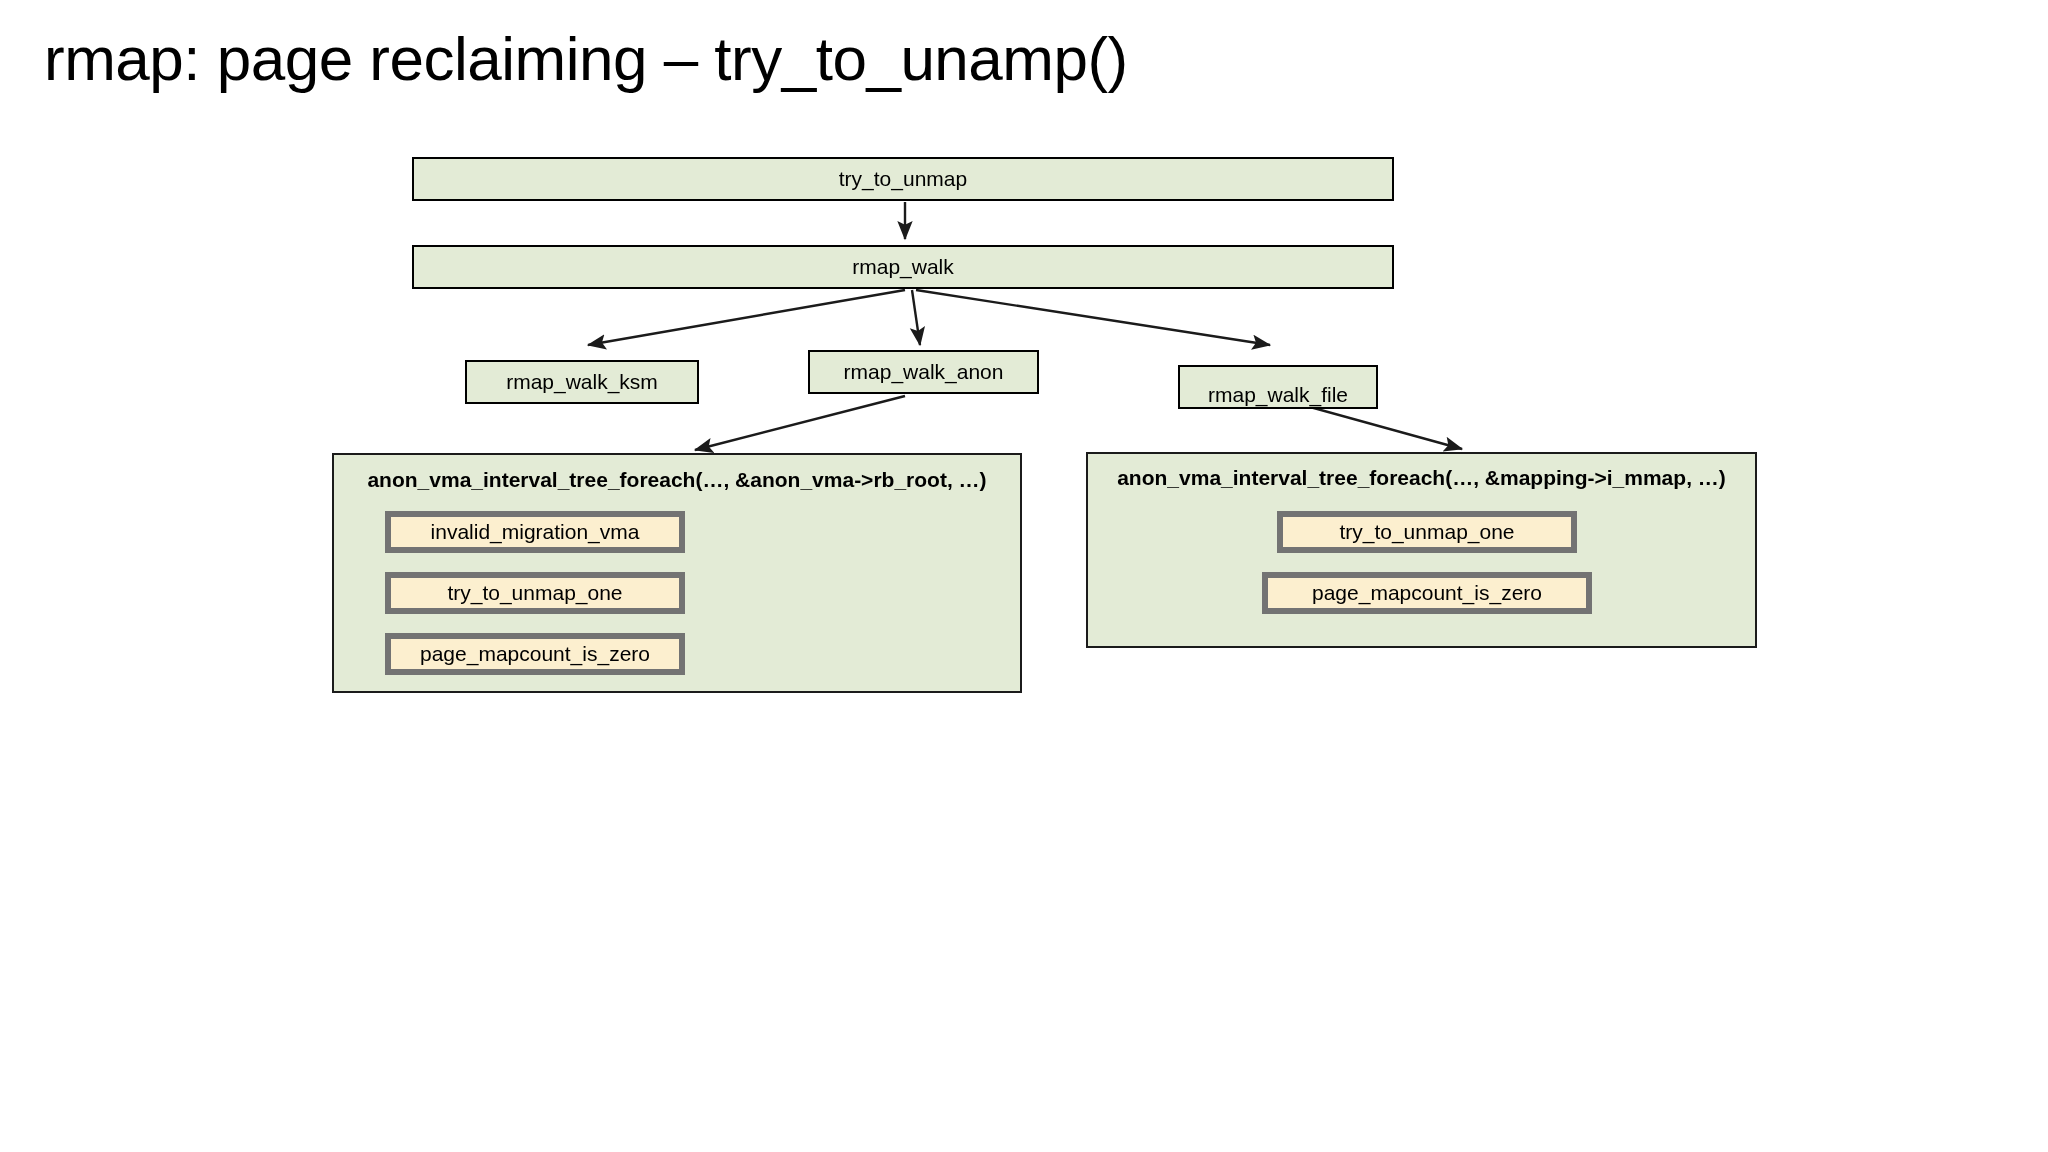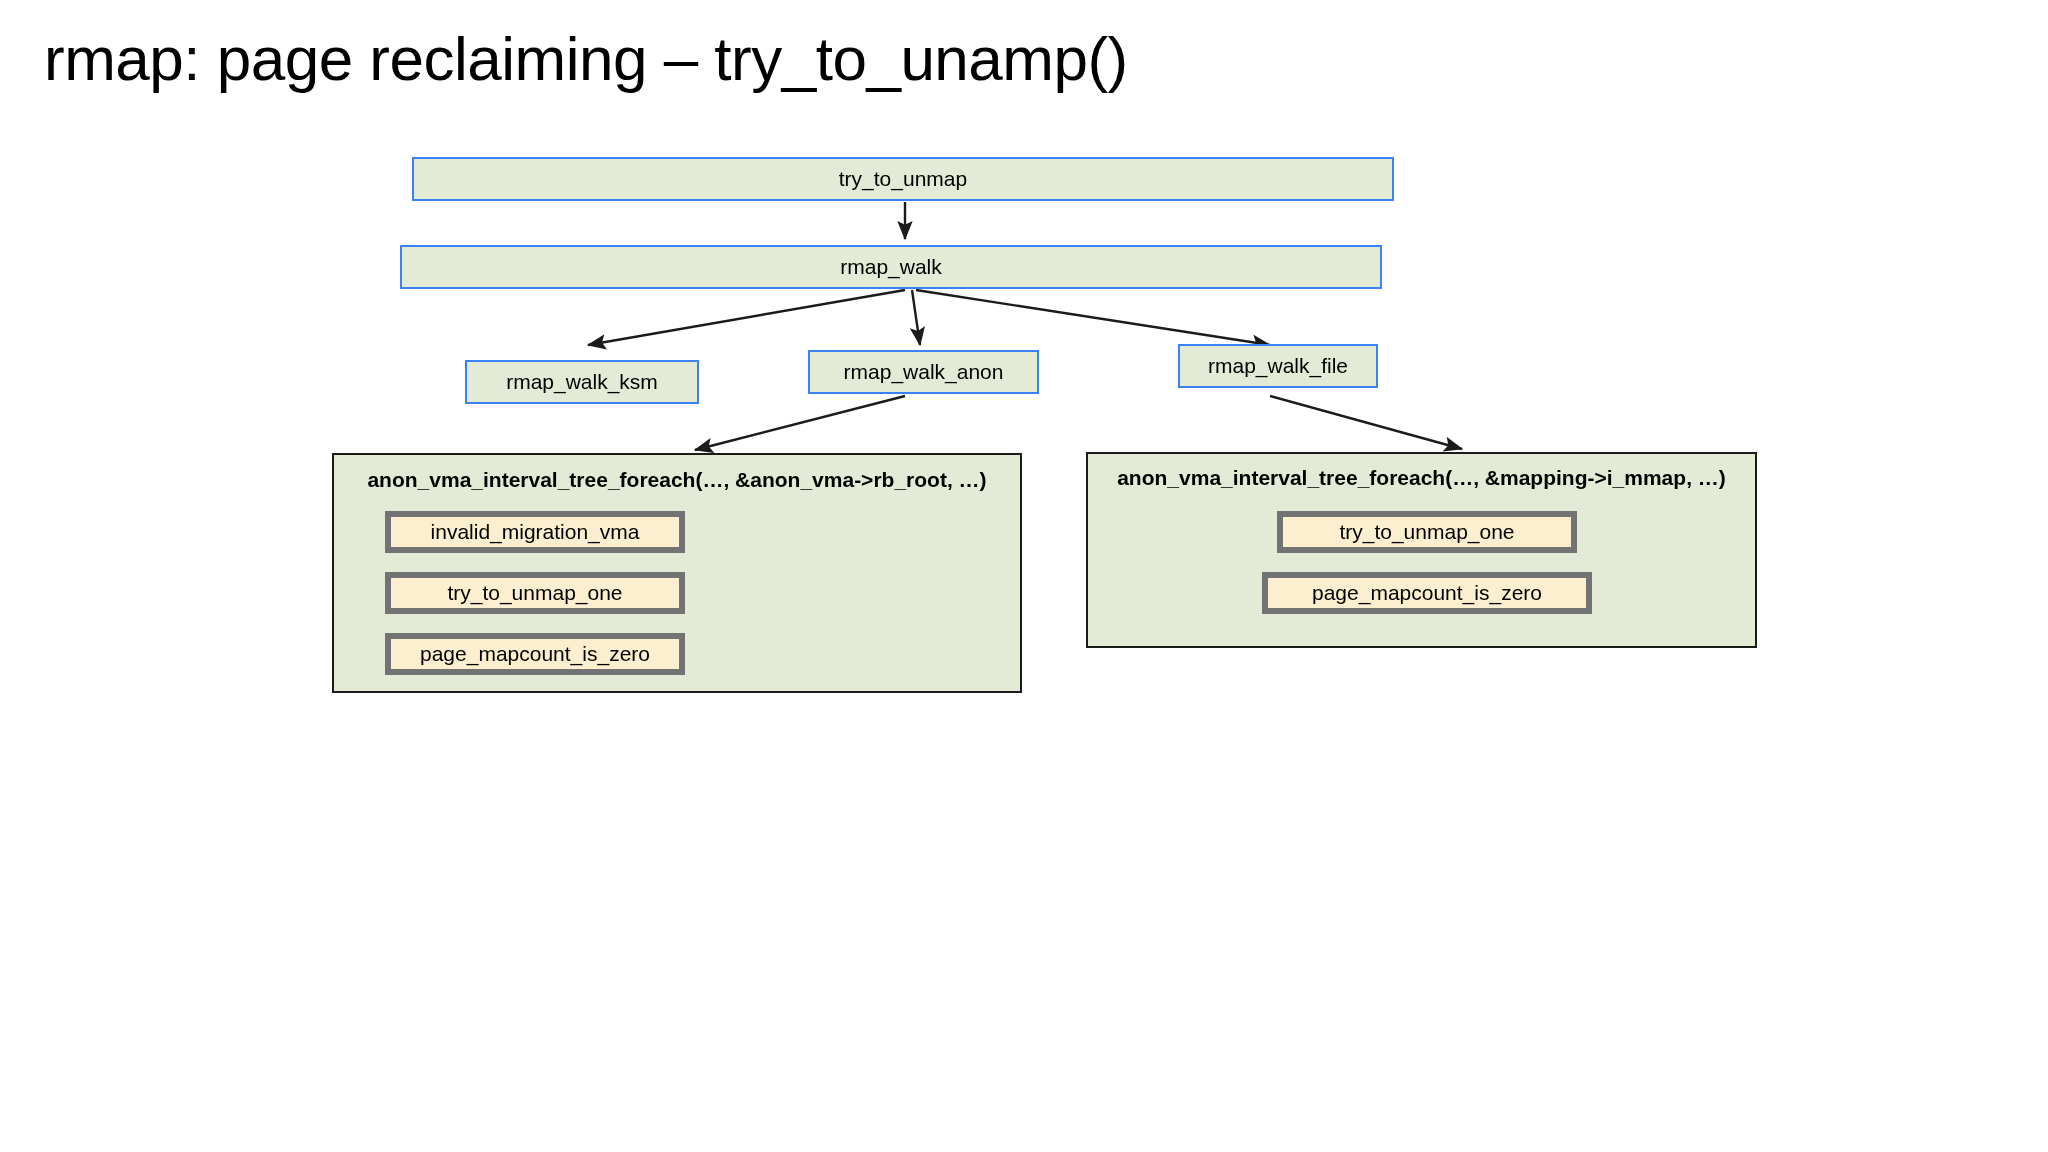--- a/index.html
+++ b/index.html
@@ -36,21 +36,21 @@
     letter-spacing: -0.5px;
     white-space: nowrap;
     line-height: 90px;
   }
 
   
   .node {
     position: absolute;
     box-sizing: border-box;
     background: #e3ebd6;
-    border: 2px solid #3b82f6;
+    border: 2px solid #000000;
     display: flex;
     align-items: center;
     justify-content: center;
     font-family: "Liberation Sans", sans-serif;
     font-size: 21px;
     color: #000000;
     white-space: nowrap;
   }
 
   .node-sub {
@@ -81,25 +81,25 @@
   #connectors {
     position: absolute;
     left: 0; top: 0;
     width: 2048px;
     height: 1152px;
     pointer-events: none;
   }
 
   
   #node-try-to-unmap   { left: 412px;  top: 157px; width: 982px;  height: 44px; }
-  #node-rmap-walk      { left: 400px;  top: 245px; width: 982px;  height: 44px; }
+  #node-rmap-walk      { left: 412px;  top: 245px; width: 982px;  height: 44px; }
 
   #node-rmap-walk-ksm  { left: 465px;  top: 360px; width: 234px;  height: 44px; }
   #node-rmap-walk-anon { left: 808px;  top: 350px; width: 231px;  height: 44px; justify-content: center; }
-  #node-rmap-walk-file { left: 1178px; top: 344px; width: 200px;  height: 44px; }
+  #node-rmap-walk-file { left: 1178px; top: 365px; width: 200px;  height: 44px; align-items: flex-end; }
 
   #group-anon { left: 332px;  top: 453px; width: 690px;  height: 240px; }
   #group-file { left: 1086px; top: 452px; width: 671px;  height: 196px; padding-left: 40px; }
 
   #group-anon .group-title { top: 13px; }
   #group-file .group-title { top: 12px; }
 
   
   #sub-invalid-migration-vma { left: 51px; top: 56px;  width: 300px; height: 42px; }
   #sub-try-to-unmap-one-a    { left: 51px; top: 117px; width: 300px; height: 42px; }

